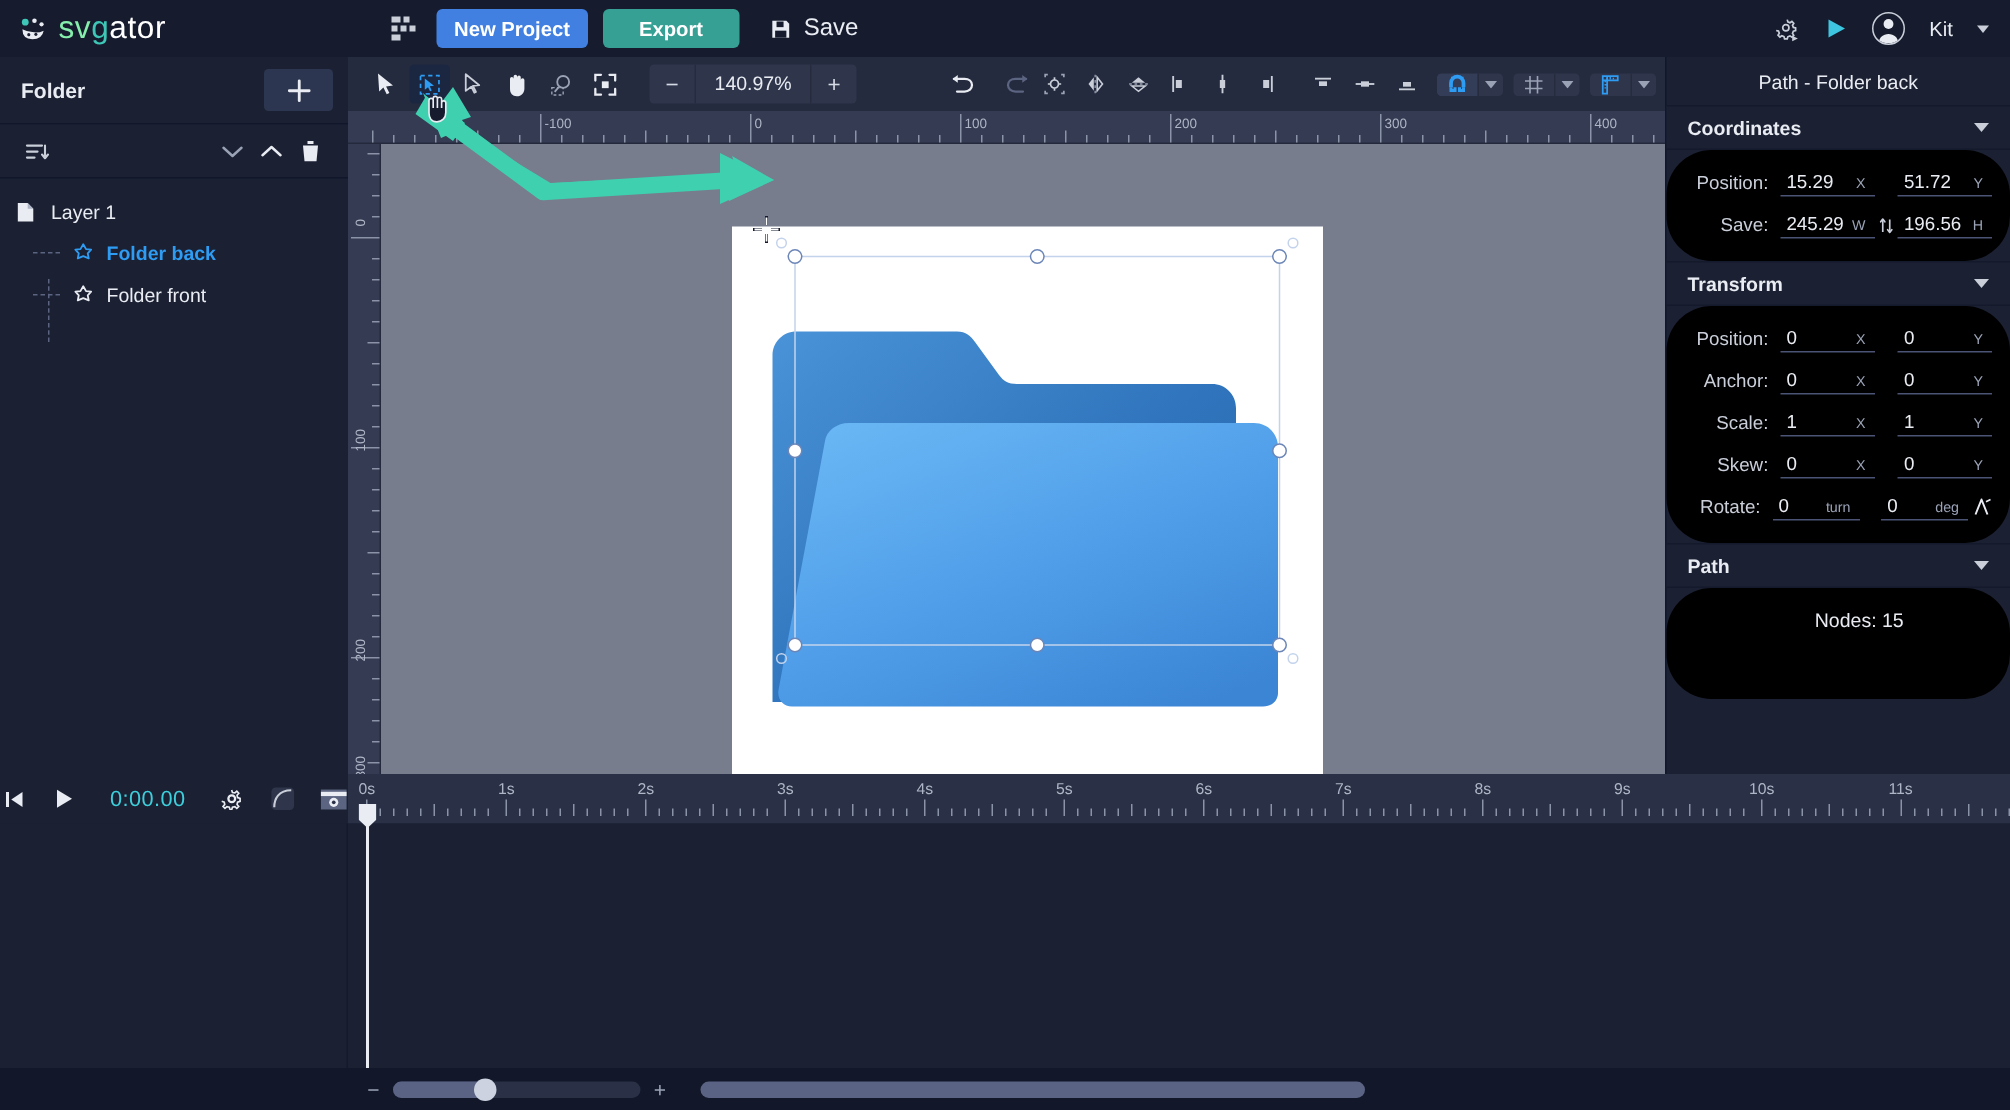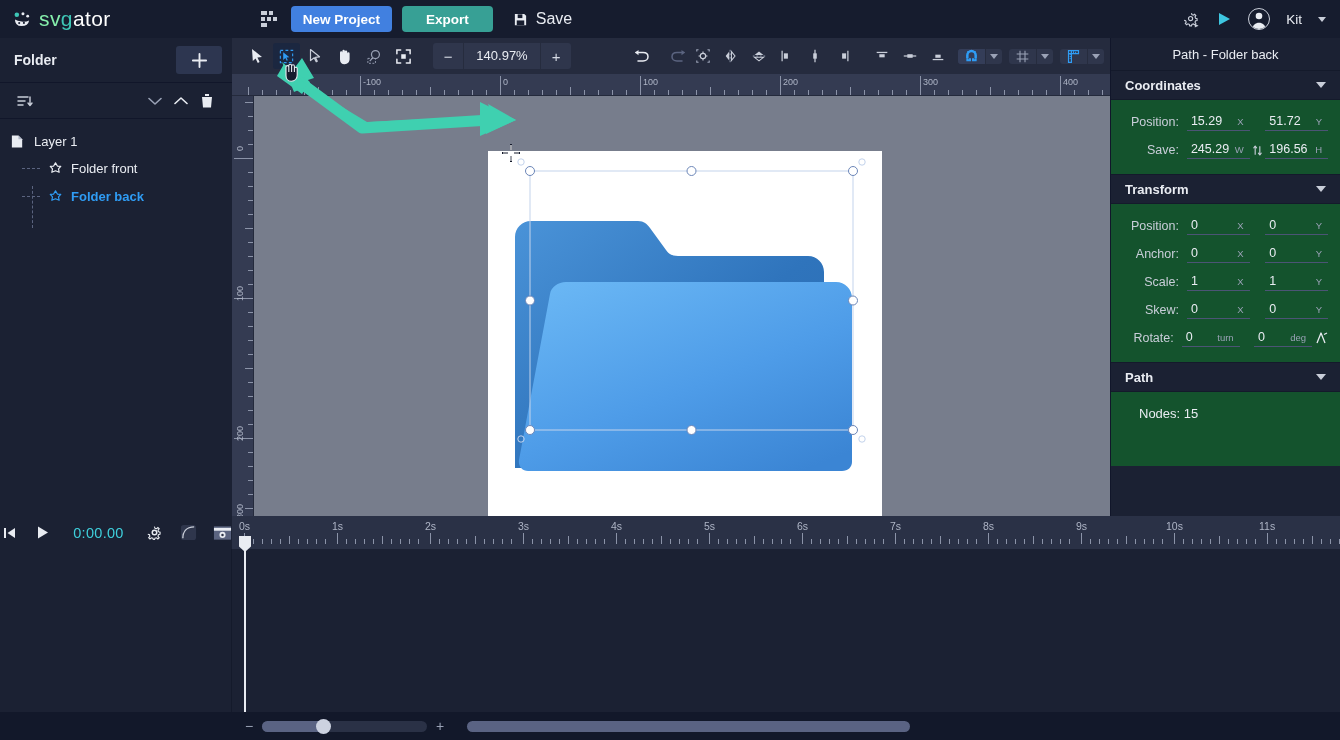--- a/index.html
+++ b/index.html
@@ -140,21 +140,21 @@
     position: absolute; left: 1110px; top: 38px; width: 230px; height: 478px;
     background: #1b2133; border-left: 1px solid #11162a;
   }
   .rp-title { height: 32px; display: flex; align-items: center; justify-content: center; color: #e9ecf2; font-size: 13px; }
   .rp-section-head {
     height: 30px; display: flex; align-items: center; padding: 0 14px;
     color: #e9ecf2; font-size: 13px; font-weight: 700;
     background: #1b2133; border-top: 1px solid #141a2b; border-bottom: 1px solid #141a2b;
   }
   .rp-section-head .tri { margin-left: auto; width: 0; height: 0; border-left: 5px solid transparent; border-right: 5px solid transparent; border-top: 6px solid #c9ced9; }
-  .rp-body { background: #14532d; padding: 8px 0 10px 0; }
+  .rp-body { background: #000000; padding: 8px 0 10px 0; border-radius: 30px; }
   .rp-row { display: flex; align-items: center; height: 28px; padding-right: 12px; }
   .rp-label { width: 78px; text-align: right; color: #c9ced9; font-size: 12.5px; margin-right: 8px; }
   .field {
     display: flex; align-items: baseline; border-bottom: 1px solid #4b5475; width: 72px; padding-bottom: 2px;
   }
   .field .val { color: #e9ecf2; font-size: 12.5px; padding-left: 4px; flex: 1; }
   .field .unit { color: #9aa2b6; font-size: 9.5px; padding-right: 6px; text-transform: uppercase; }
   .linkicon { width: 18px; display: flex; justify-content: center; color: #c9ced9; font-size: 12px; }
   .rp-nodes { padding: 14px 0 0 28px; color: #e9ecf2; font-size: 13px; }
 
@@ -277,33 +277,33 @@
 
     <div class="layers">
       <div class="layer-row">
         <svg width="15" height="15" viewBox="0 0 16 16">
           <path d="M2 1.5h7l4 4v9H2z" fill="#e9ecf2"></path>
           <path d="M9 1.5v4h4z" fill="#aeb5c6"></path>
         </svg>
         <span>Layer 1</span>
       </div>
       <div class="tree-line"></div>
+      <div class="child-row sel">
+        <span class="dashes"></span>
+        <svg width="15" height="15" viewBox="0 0 16 16">
+          <path d="M8 2l2 3.4 3.6.4-2.4 2.6.7 3.6L8 10.4 4.1 12l.7-3.6L2.4 5.8 6 5.4z" fill="none" stroke="#2f9cf4" stroke-width="1.3" stroke-linejoin="round"></path>
+        </svg>
+        <span>Folder back</span>
+      </div>
       <div class="child-row norm">
         <span class="dashes"></span>
         <svg width="15" height="15" viewBox="0 0 16 16">
           <path d="M8 2l2 3.4 3.6.4-2.4 2.6.7 3.6L8 10.4 4.1 12l.7-3.6L2.4 5.8 6 5.4z" fill="none" stroke="#e9ecf2" stroke-width="1.3" stroke-linejoin="round"></path>
         </svg>
         <span>Folder front</span>
-      </div>
-      <div class="child-row sel">
-        <span class="dashes"></span>
-        <svg width="15" height="15" viewBox="0 0 16 16">
-          <path d="M8 2l2 3.4 3.6.4-2.4 2.6.7 3.6L8 10.4 4.1 12l.7-3.6L2.4 5.8 6 5.4z" fill="none" stroke="#2f9cf4" stroke-width="1.3" stroke-linejoin="round"></path>
-        </svg>
-        <span>Folder back</span>
       </div>
     </div>
   </div>
 
   <div class="center">
 
     <div class="toolbar">
       <div class="tool">
         <svg width="15" height="16" viewBox="0 0 15 16">
             <path d="M2 1l10 8-4.6.6 2.2 4.4-1.8.9-2.2-4.5L2.8 13z" fill="#e9ecf2"></path>
@@ -654,21 +654,21 @@
             <path d="M10 3.5l3-1.5" stroke="#e9ecf2" stroke-width="1.2"></path>
           </svg>
         </span>
       </div>
     </div>
 
     <div class="rp-section-head">
       <span>Path</span>
       <span class="tri"></span>
     </div>
-    <div class="rp-body" style="padding:0;height:74px;">
+    <div class="rp-body" style="padding:0;height:74px;text-align:center;">
       <div class="rp-nodes">Nodes: 15</div>
     </div>
   </div>
 
   <div class="timeline">
     <div class="tl-controls">
       <div class="tlc">
         <svg width="14" height="14" viewBox="0 0 14 14">
             <rect x="2" y="2" width="2" height="10" fill="#e9ecf2"></rect>
             <path d="M13 2L5.5 7 13 12z" fill="#e9ecf2"></path>

